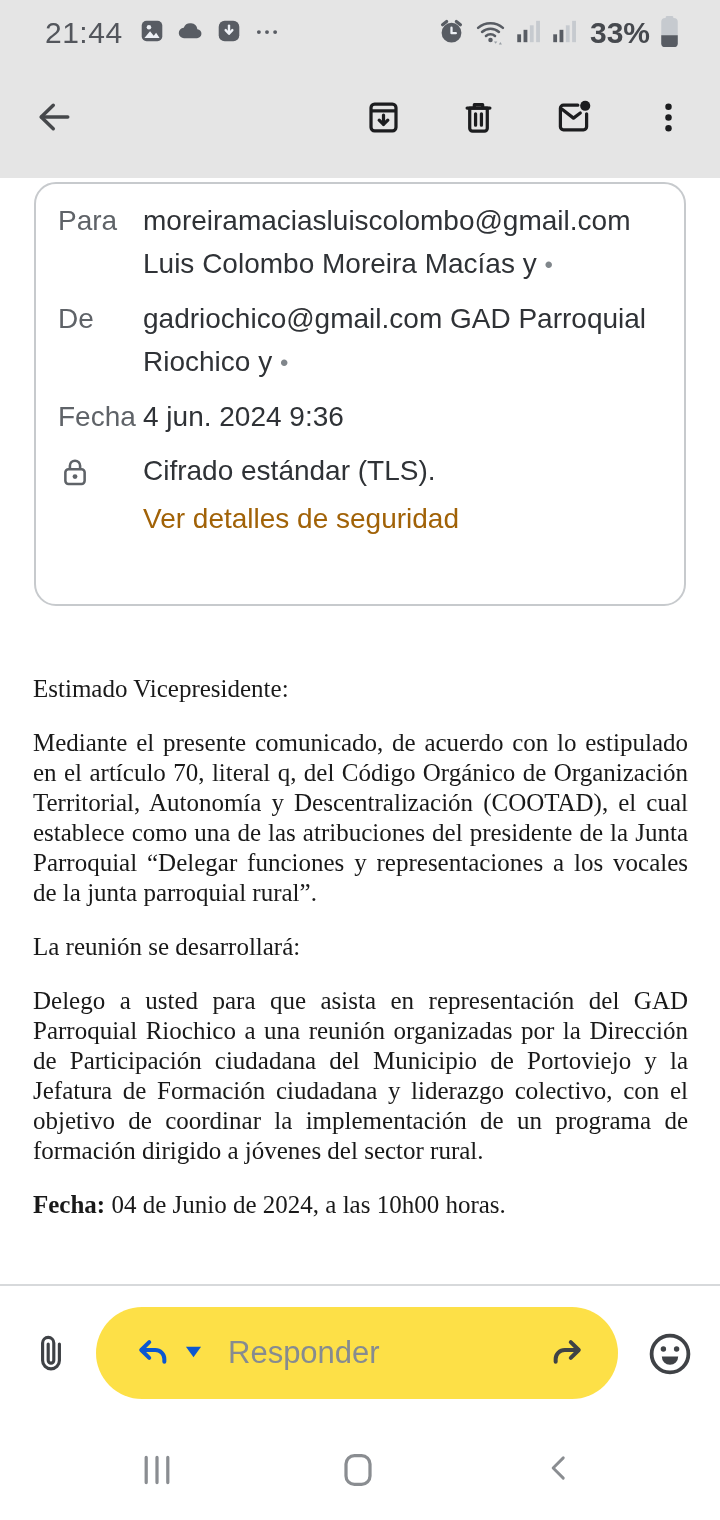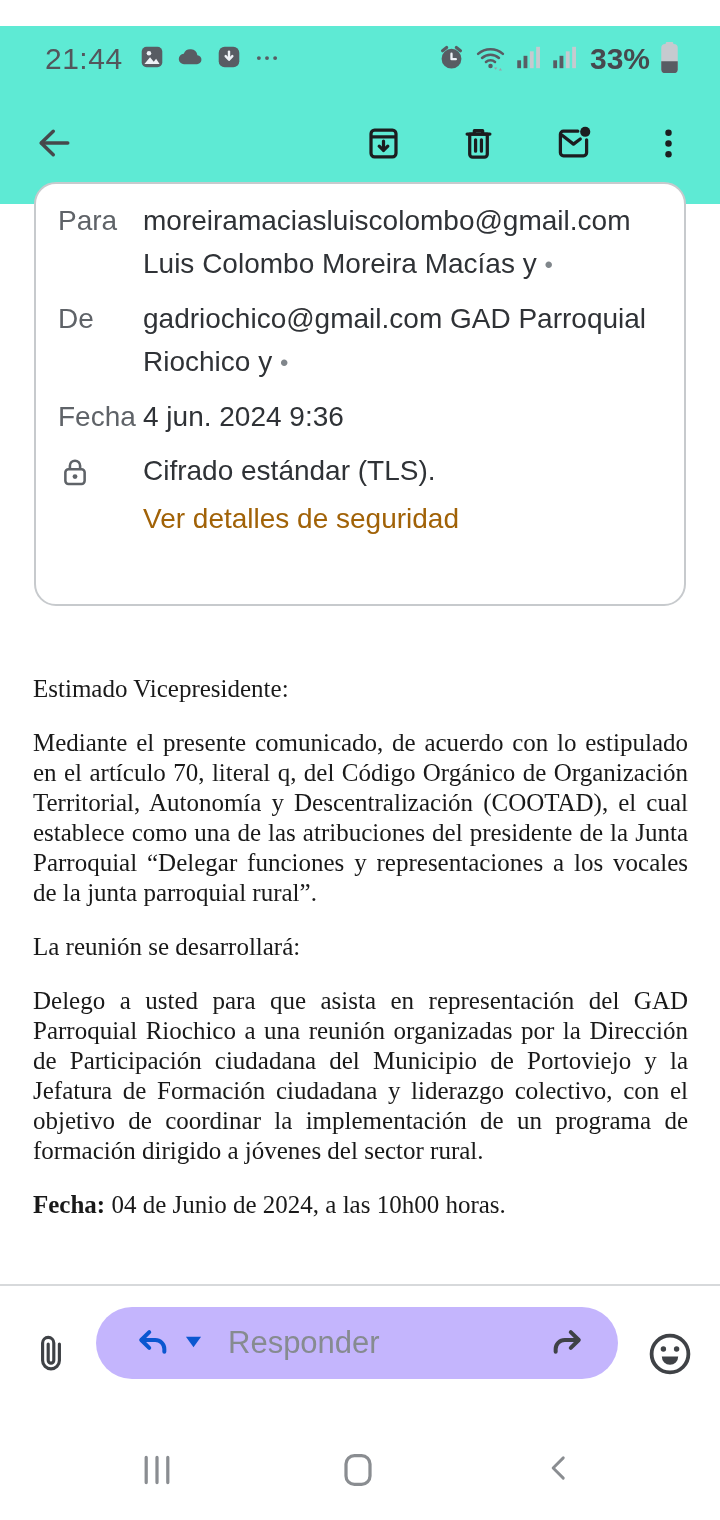--- a/index.html
+++ b/index.html
@@ -2,21 +2,21 @@
 <html><head>
 <meta charset="utf-8">
 <style>
   html,body{margin:0;padding:0;background:#fff;}
   .phone{
     position:relative;width:720px;height:1520px;margin:0 auto;overflow:hidden;
     background:#ffffff;font-family:"Liberation Sans",sans-serif;
     -webkit-font-smoothing:antialiased;
   }
   
-  .top-band{position:absolute;top:0;left:0;right:0;height:178px;background:#5eead4;margin-top:26px;}
+  .top-band{position:absolute;top:0;left:0;right:0;height:178px;background:#e5e5e5;}
   .status-bar{
     height:56px;display:flex;align-items:center;padding:10px 40px 0 45px;box-sizing:border-box;
     color:#53565c;
   }
   .sb-time{font-size:30px;letter-spacing:.5px;margin-right:16px;}
   .sb-icons{display:flex;align-items:center;gap:11px;}
   .sb-right{margin-left:auto;display:flex;align-items:center;gap:9px;font-weight:bold;}
   .sb-batt-text{font-size:30px;color:#46494e;margin-left:3px;}
   
   .toolbar{height:122px;display:flex;align-items:center;padding:0 30px 0 32px;box-sizing:border-box;}
@@ -45,22 +45,22 @@
   }
   .email-body p{margin:0 0 24px 0;}
   .email-body b{font-weight:bold;}
   
   .reply-bar{
     position:absolute;left:0;right:0;top:1284px;height:136px;background:#fff;
     border-top:2px solid #d7d9db;box-sizing:border-box;
   }
   .attach-btn{position:absolute;left:30px;top:47px;background:none;border:none;padding:0;width:42px;height:42px;display:grid;place-items:center;}
   .reply-pill{
-    position:absolute;left:96px;top:21px;width:522px;height:72px;border-radius:46px;
-    background:#c4b5fd;display:flex;align-items:center;box-sizing:border-box;
+    position:absolute;left:96px;top:21px;width:522px;height:92px;border-radius:46px;
+    background:#fde047;display:flex;align-items:center;box-sizing:border-box;
     padding:0 30px 0 36px;
   }
   .reply-btn,.dd-btn,.fwd-btn{background:none;border:none;padding:0;display:grid;place-items:center;}
   .dd-btn{margin-left:13px;}
   .reply-input{
     flex:1;min-width:0;margin-left:24px;border:none;outline:none;background:transparent;
     font-family:"Liberation Sans",sans-serif;font-size:31px;color:#3c4043;
   }
   .reply-input::placeholder{color:#868b90;opacity:1;}
   .emoji-btn{position:absolute;right:26px;top:44px;background:none;border:none;padding:0;width:48px;height:48px;display:grid;place-items:center;}

